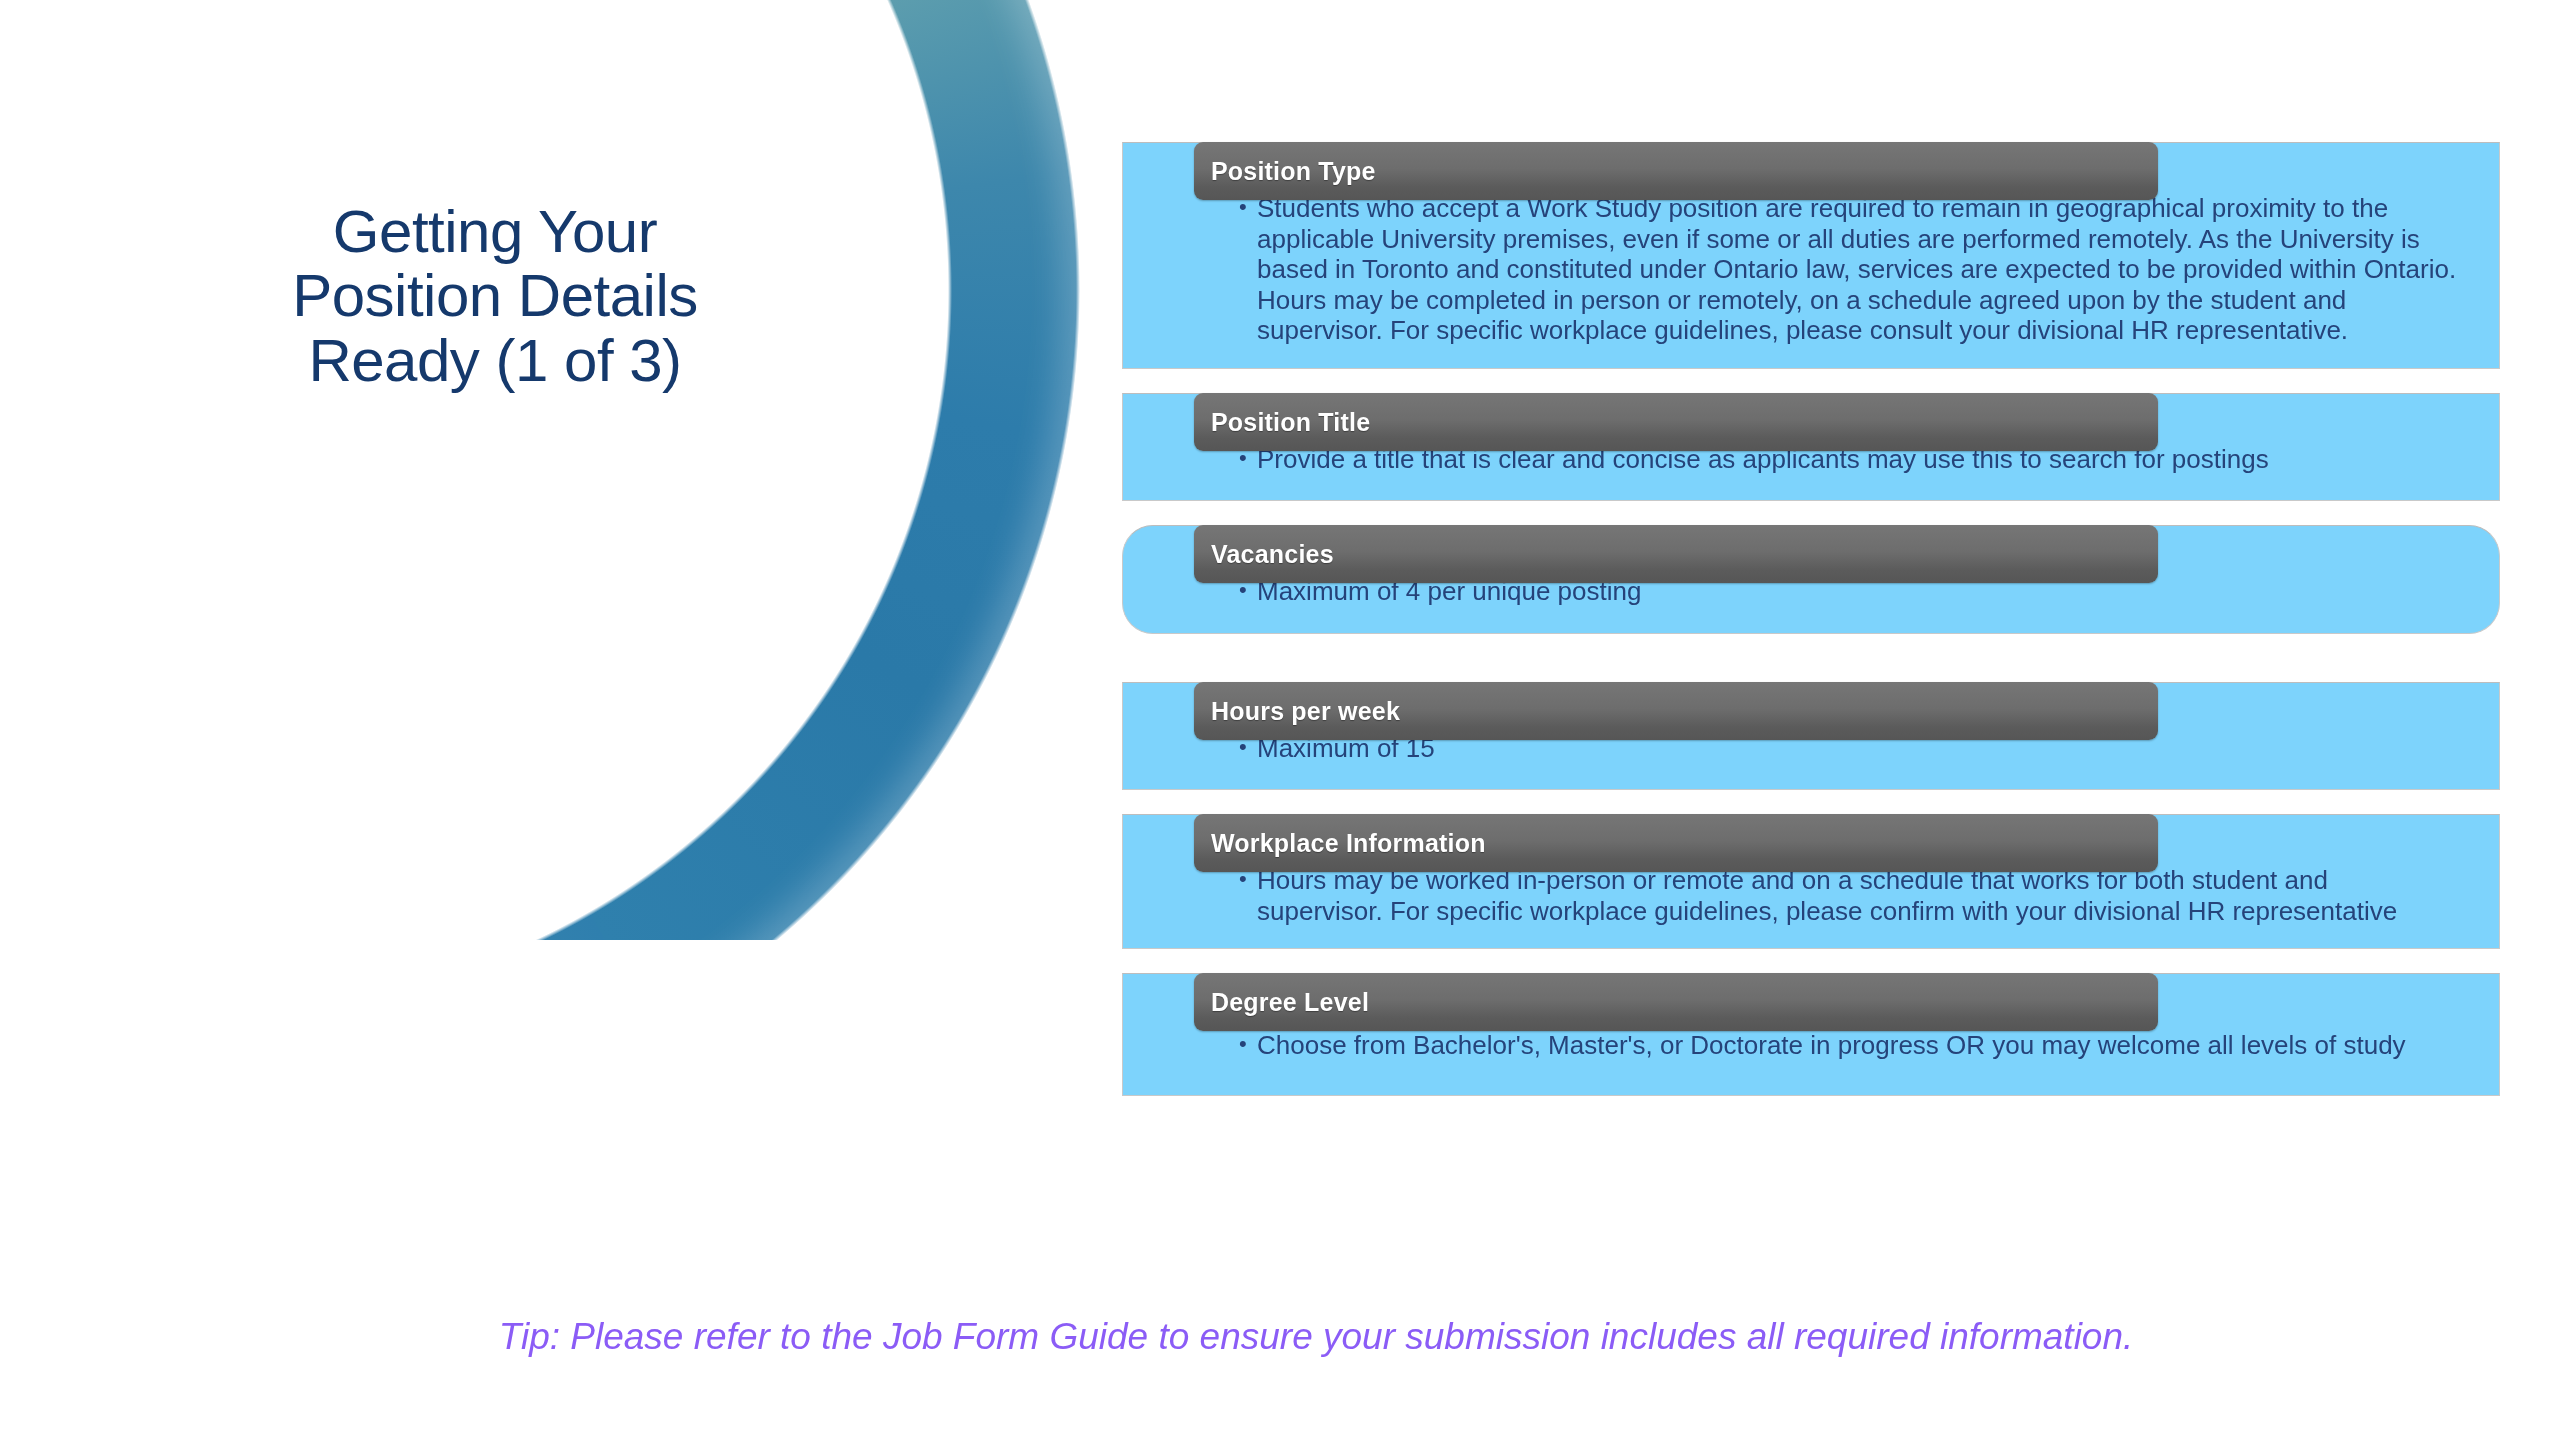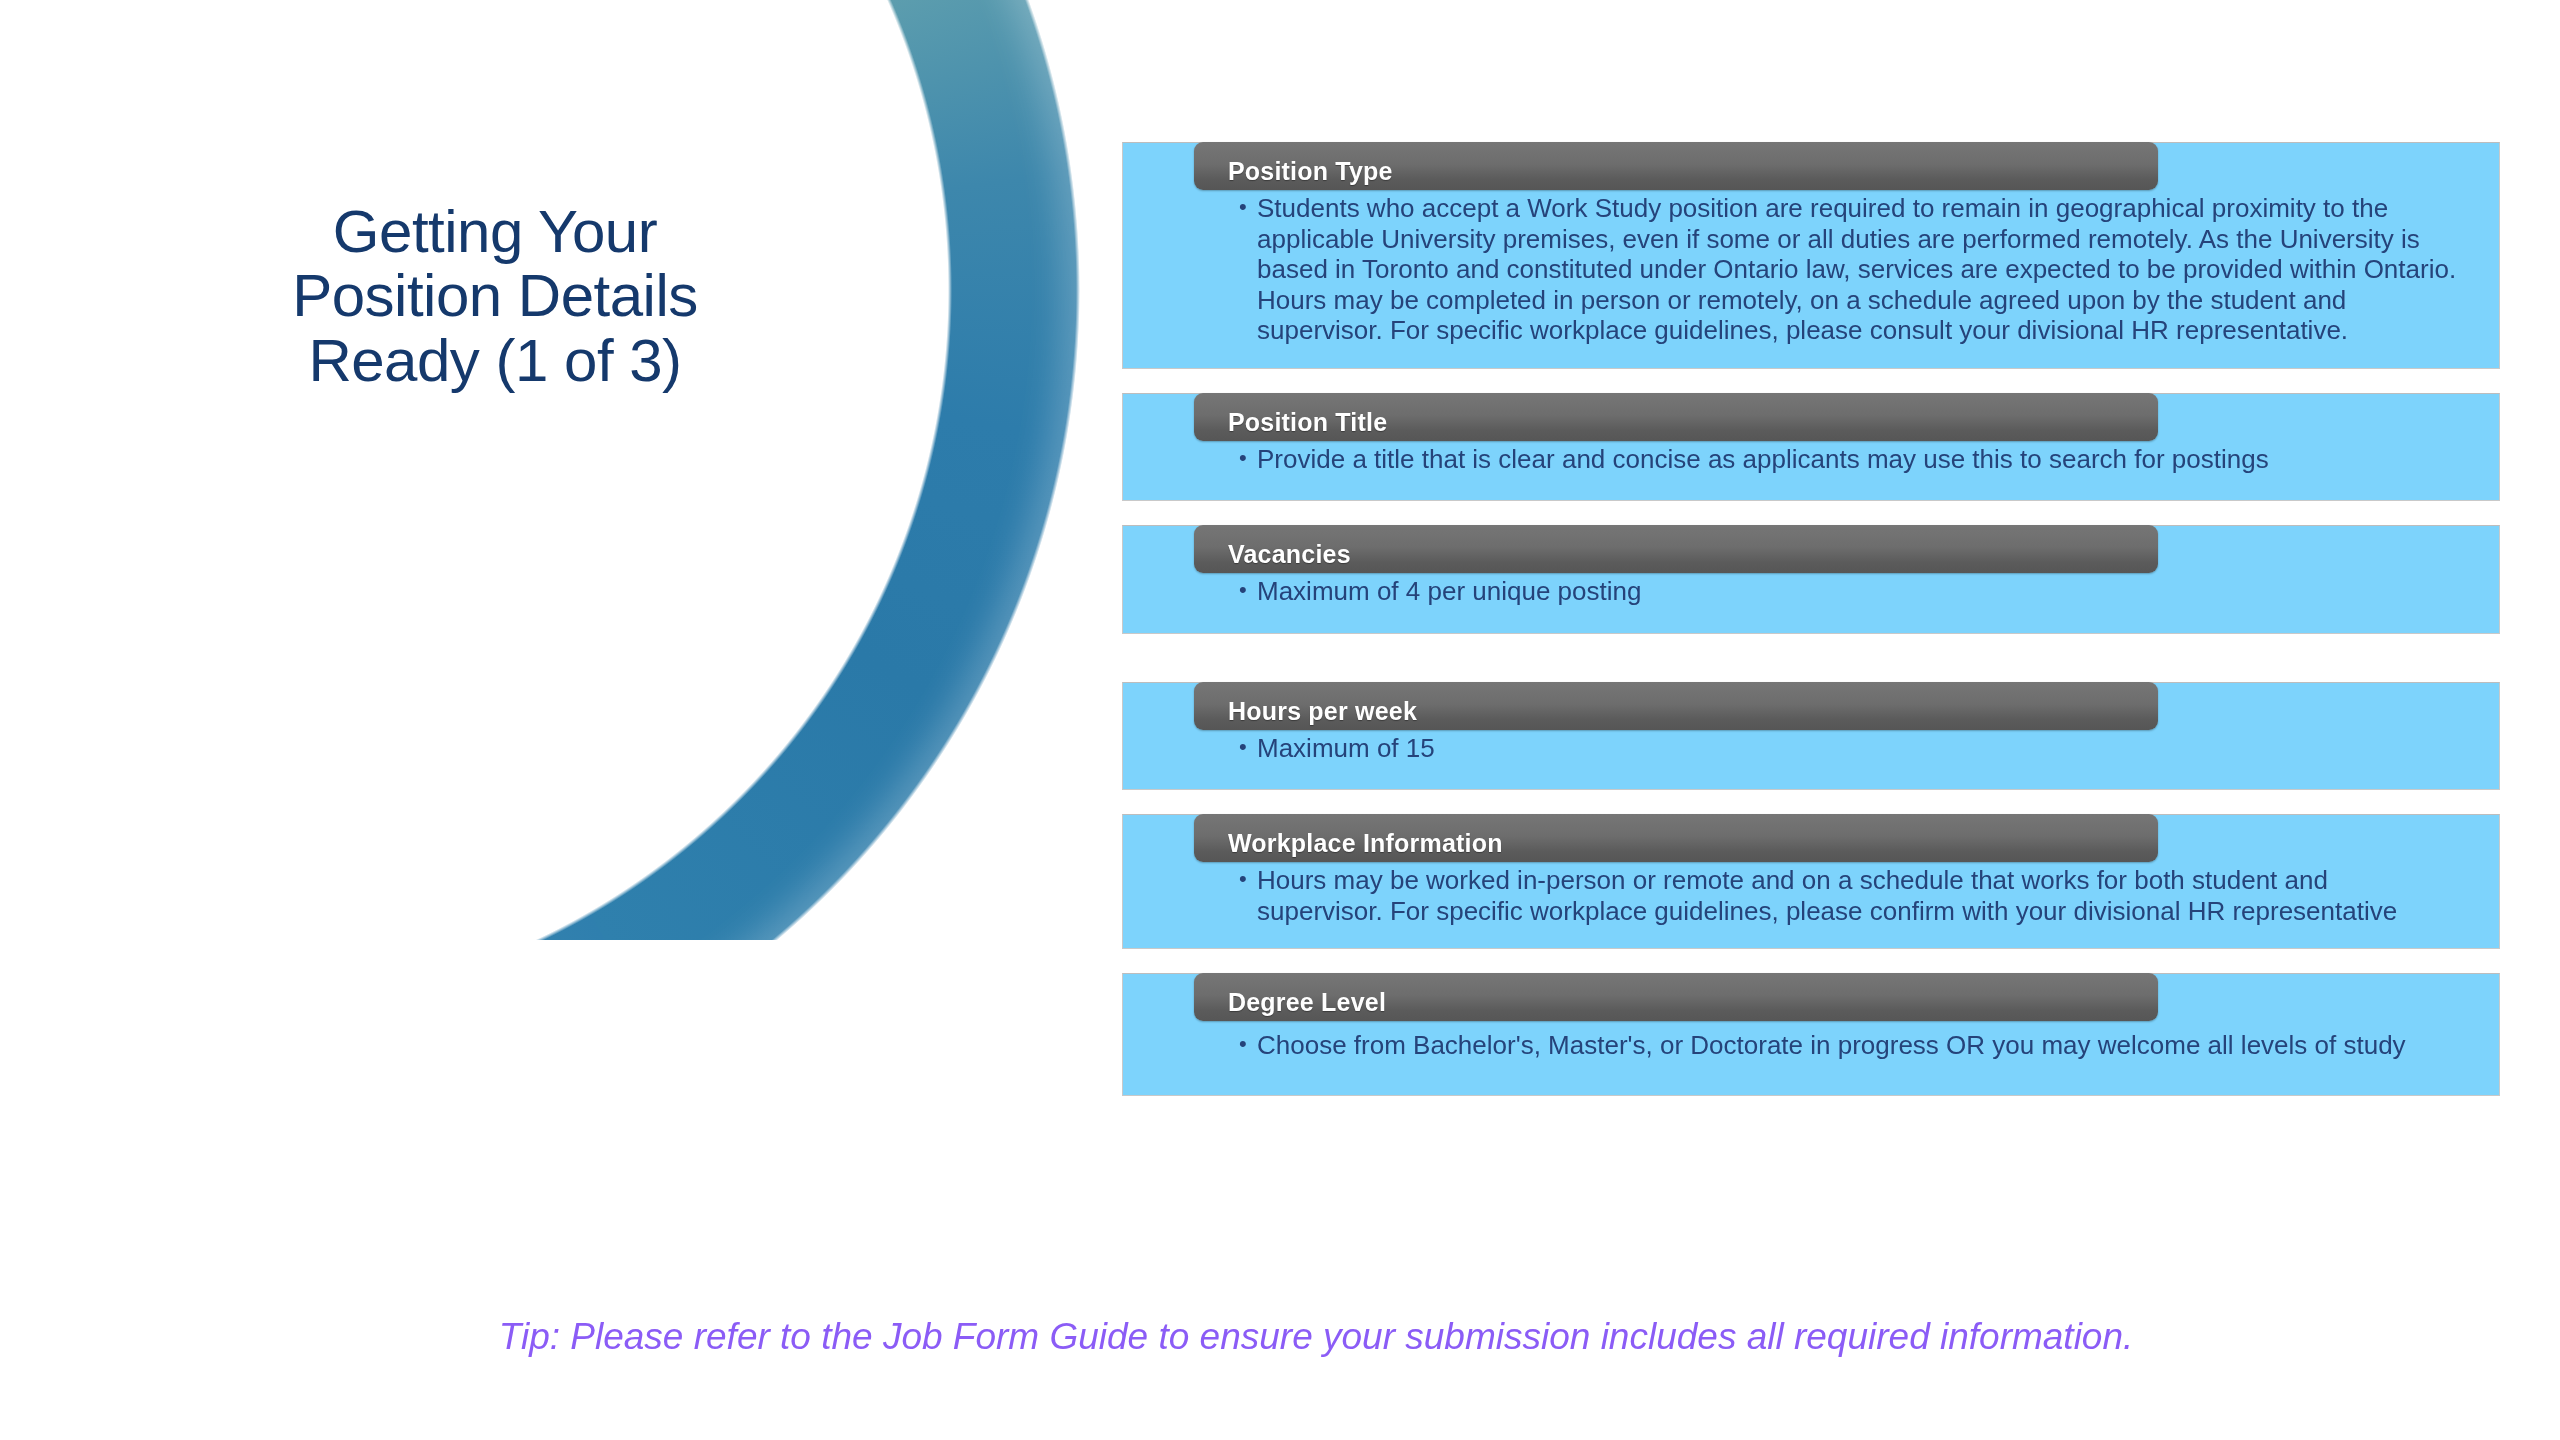--- a/index.html
+++ b/index.html
@@ -138,30 +138,30 @@
     box-sizing: border-box;
     margin-top: 24px;
     padding: 56px 40px 18px 116px;
     min-height: 96px;
   }
   .block-header {
     position: absolute;
     left: 72px;
     top: 0;
     width: 964px;
-    height: 48px;
+    height: 58px;
     box-sizing: border-box;
     border-radius: 9px;
     background: linear-gradient(180deg, #767676 0%, #6d6d6d 46%, #5b5b5b 78%, #565656 100%);
     box-shadow: 0 1px 2px rgba(0,0,0,.28);
     color: #ffffff;
     font-size: 25px;
     font-weight: bold;
     line-height: 58px;
-    padding-left: 34px;
+    padding-left: 17px;
     letter-spacing: .2px;
     text-shadow: 0 1px 1px rgba(0,0,0,.35);
     overflow: hidden;
     white-space: nowrap;
   }
 
   .bullet-list {
     margin: 0;
     padding: 0;
     list-style: none;
@@ -179,21 +179,21 @@
     position: absolute;
     left: 0;
     top: -1px;
     font-size: 22px;
     line-height: 30.5px;
   }
 
   
   .b-0 .block-panel { padding-top: 50px; padding-bottom: 22px; }
   .b-1 .block-panel { padding-top: 50px; padding-bottom: 26px; min-height: 92px; }
-  .b-2 .block-panel { padding-top: 50px; padding-bottom: 26px; min-height: 92px; }
+  .b-2 .block-panel { padding-top: 50px; padding-bottom: 26px; min-height: 92px; border-radius: 31px; }
   .b-3 .block-panel { padding-top: 50px; padding-bottom: 26px; min-height: 92px; margin-top: 48px; }
   .b-4 .block-panel { padding-top: 50px; padding-bottom: 22px; }
   .b-5 .block-panel { padding-top: 56px; padding-bottom: 34px; }
 
   
   #footer-tip {
     position: absolute;
     left: 0;
     top: 1316px;
     width: 2560px;

